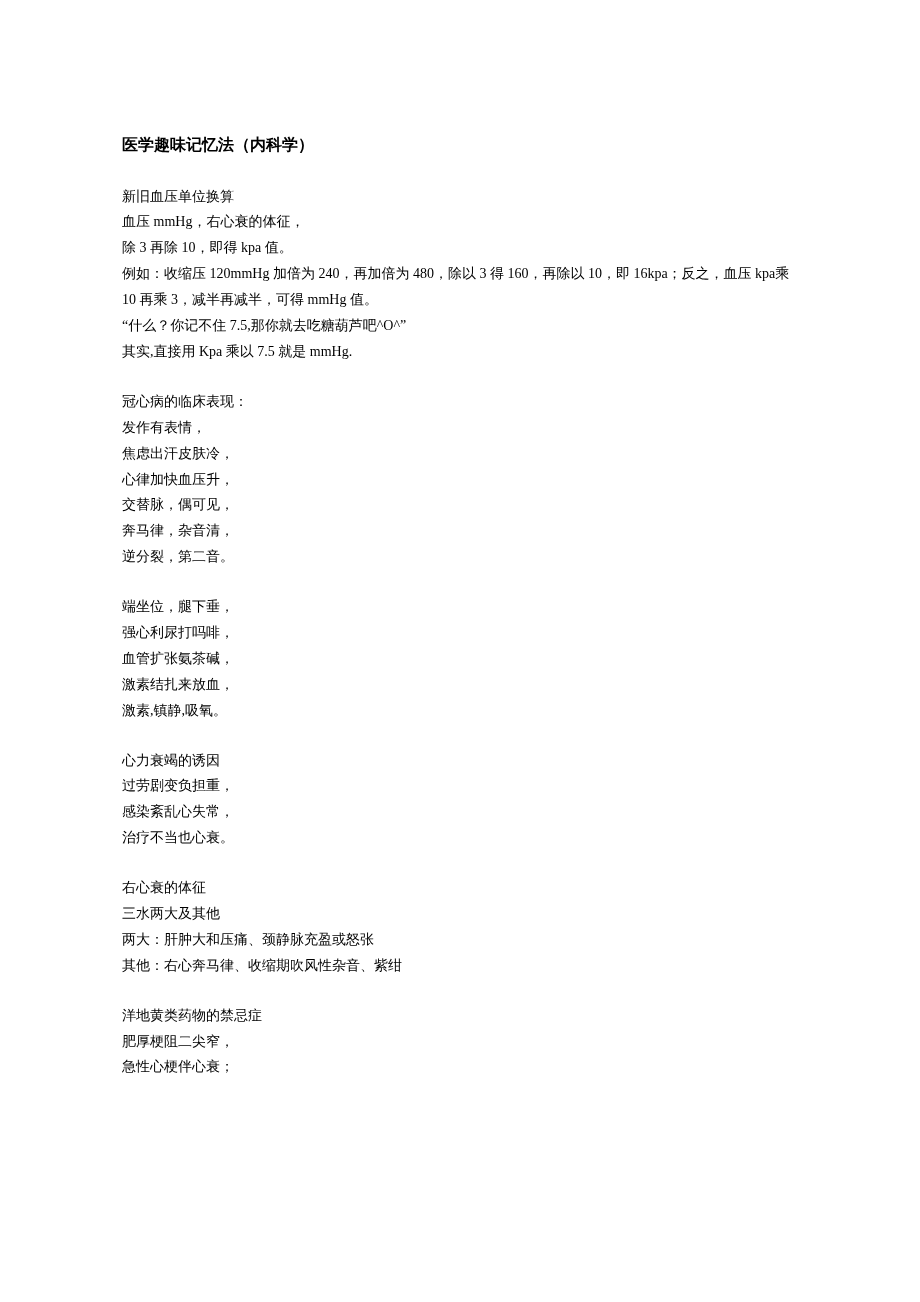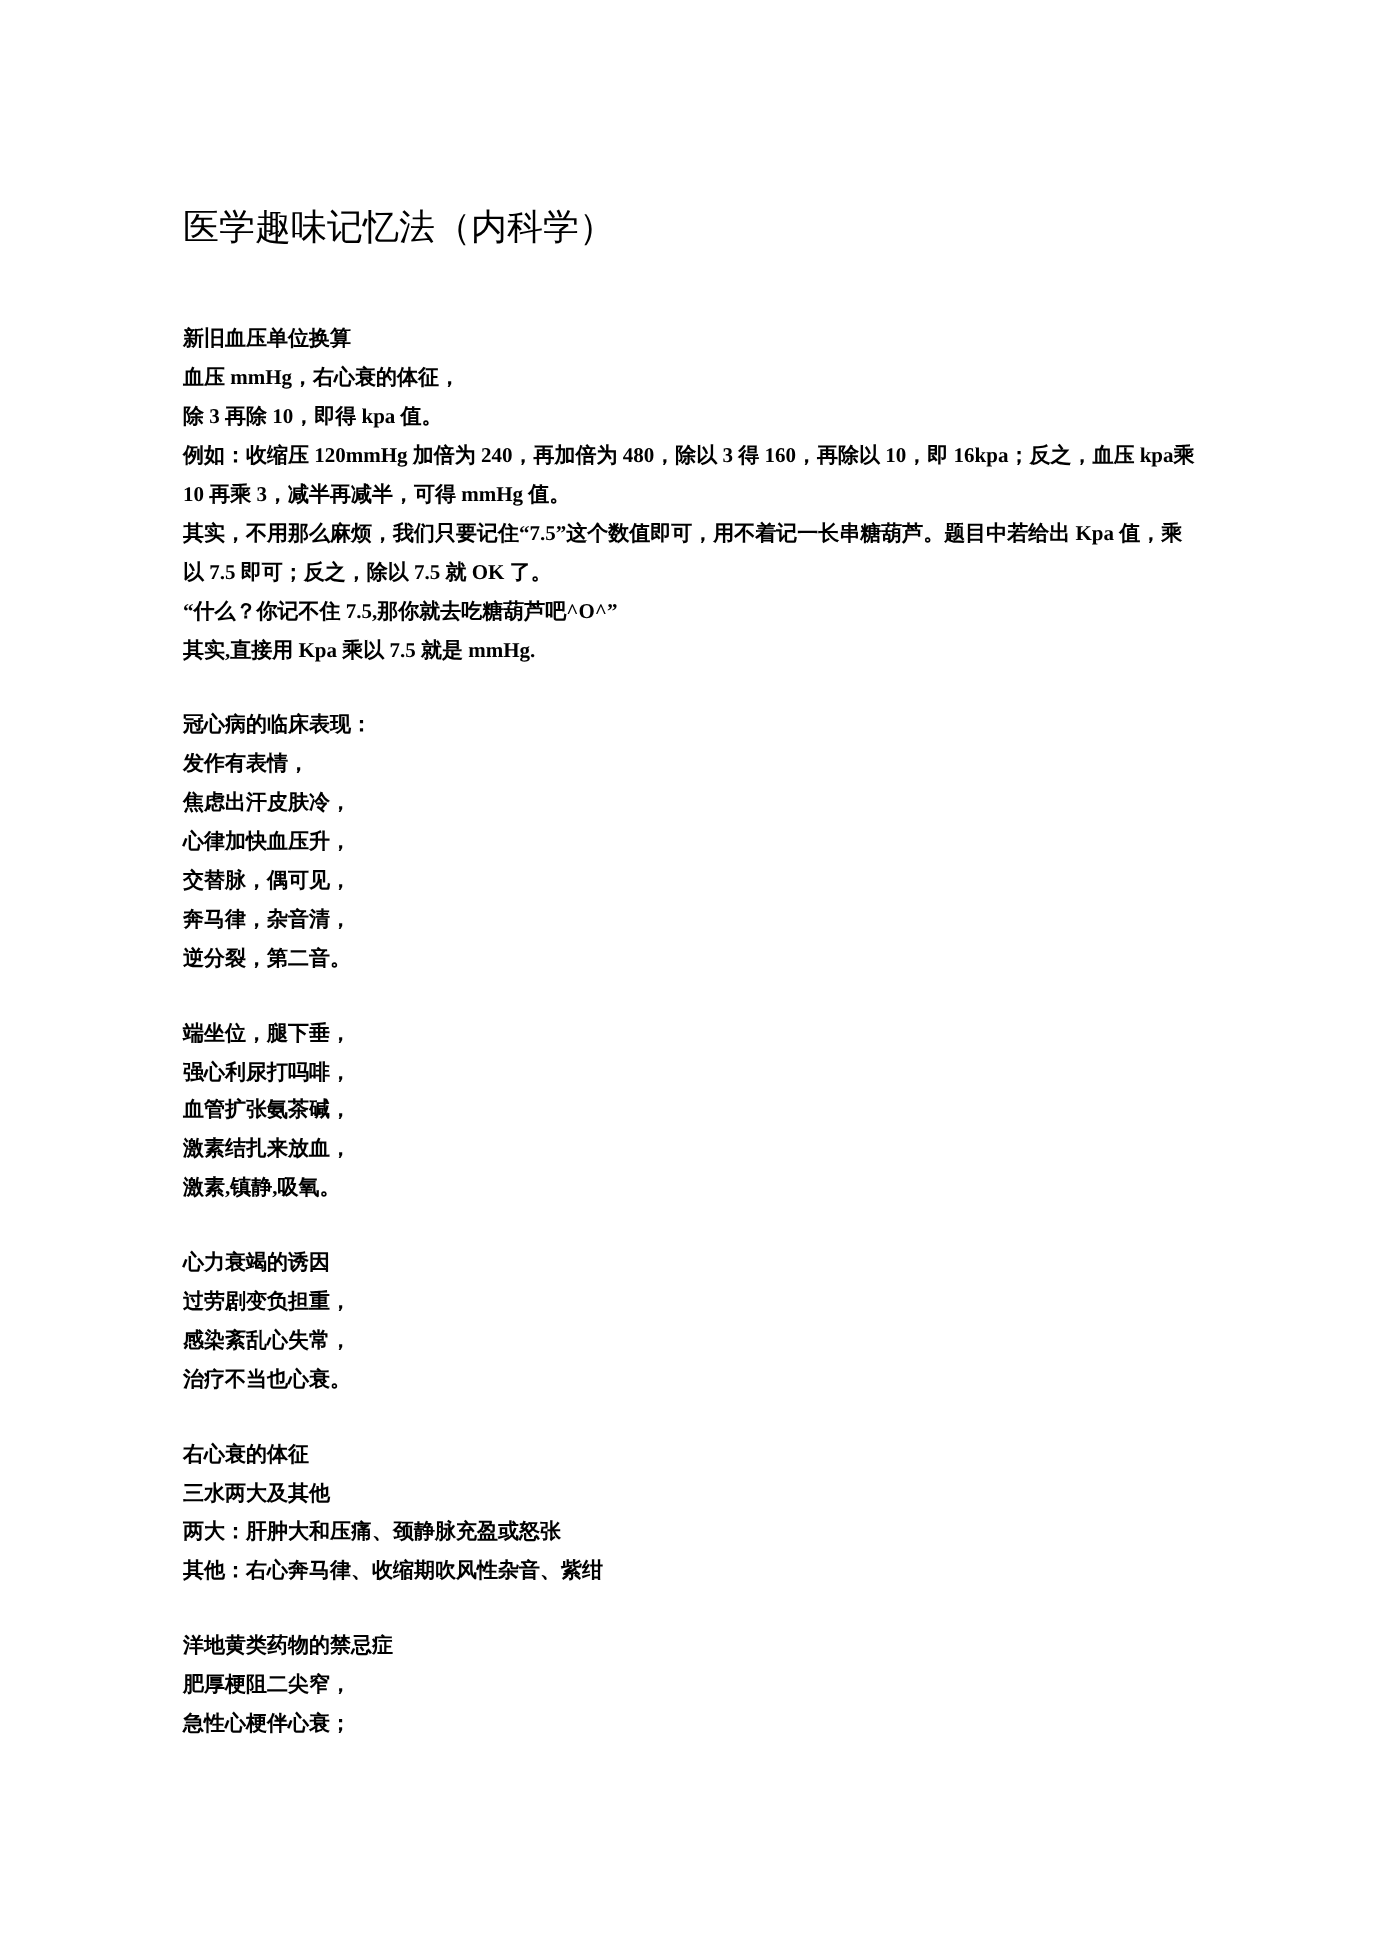--- a/index.html
+++ b/index.html
@@ -8,42 +8,40 @@
       min-height: 1302px;
       background: #fff;
       font-family: "SimSun", "宋体", serif;
       font-size: 14px;
       line-height: 1.85;
       color: #000;
       padding: 130px 122px 40px 122px;
     }
     .title {
       font-family: "SimHei", "黑体", sans-serif;
-      font-size: 24px;
-      font-weight: normal;
-      margin-bottom: 40px;
+      font-size: 16px;
+      font-weight: bold;
+      margin-bottom: 24px;
     }
     .section {
       margin-bottom: 24px;
-      font-weight: bold;
     }
     .line { display: block; }
   </style>
 </head>
 <body>
 
 <h1 class="title">医学趣味记忆法（内科学）</h1>
 
 <div id="content">
     <div class="section">
       <span class="line">新旧血压单位换算</span>
       <span class="line">血压 mmHg，右心衰的体征，</span>
       <span class="line">除 3 再除 10，即得 kpa 值。</span>
       <span class="line">例如：收缩压 120mmHg 加倍为 240，再加倍为 480，除以 3 得 160，再除以 10，即 16kpa；反之，血压 kpa乘 10 再乘 3，减半再减半，可得 mmHg 值。</span>
-      <span class="line">其实，不用那么麻烦，我们只要记住“7.5”这个数值即可，用不着记一长串糖葫芦。题目中若给出 Kpa 值，乘以 7.5 即可；反之，除以 7.5 就 OK 了。</span>
       <span class="line">“什么？你记不住 7.5,那你就去吃糖葫芦吧^O^”</span>
       <span class="line">其实,直接用 Kpa 乘以 7.5 就是 mmHg.</span>
     </div>
     <div class="section">
       <span class="line">冠心病的临床表现：</span>
       <span class="line">发作有表情，</span>
       <span class="line">焦虑出汗皮肤冷，</span>
       <span class="line">心律加快血压升，</span>
       <span class="line">交替脉，偶可见，</span>
       <span class="line">奔马律，杂音清，</span>

